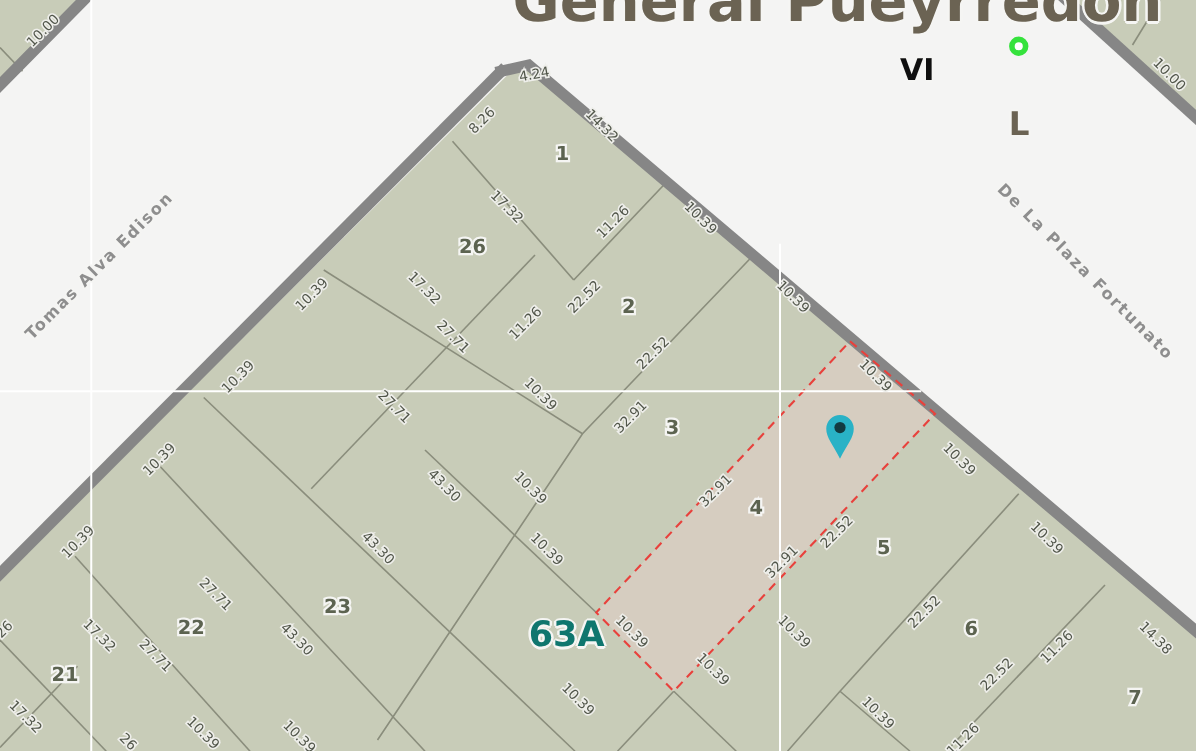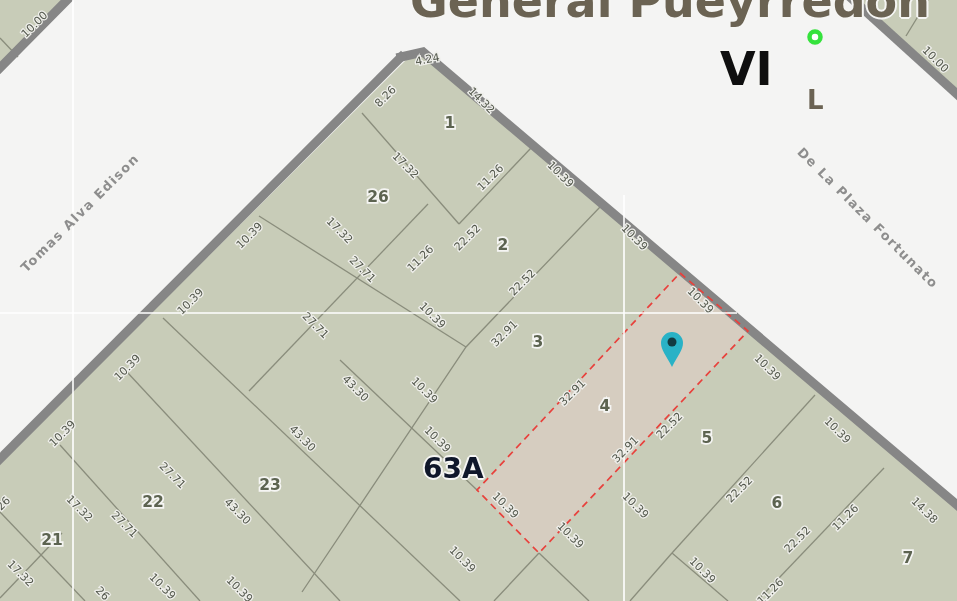--- a/index.html
+++ b/index.html
@@ -13,23 +13,23 @@
   .hl-border{fill:none;stroke:var(--hl-border,#e8413c);stroke-width:1.7;stroke-dasharray:7 5;}
   .grat{stroke:#ffffff;stroke-width:1.6;fill:none;}
   .dim{font-size:11px;fill:#51564a;stroke:#eeeeea;stroke-width:2.6px;paint-order:stroke;
        text-anchor:middle;font-weight:500;}
   .pnum{font-size:15.5px;font-weight:bold;fill:#5c6350;stroke:#f5f5f3;stroke-width:3.5px;
         paint-order:stroke;text-anchor:middle;}
   .halo{text-shadow:-2px 0 0 #f5f5f3,2px 0 0 #f5f5f3,0 -2px 0 #f5f5f3,0 2px 0 #f5f5f3,
         -1px -1px 0 #f5f5f3,1px 1px 0 #f5f5f3,-1px 1px 0 #f5f5f3,1px -1px 0 #f5f5f3;}
   .overlay{position:absolute;white-space:nowrap;}
   #title{left:410px;top:-26px;font-size:46px;font-weight:bold;color:var(--title-c,#6b6353);letter-spacing:0px;}
-  #roman{left:720px;top:42px;font-size:46px;font-weight:bold;color:#0f0f0f;}
+  #roman{left:720px;top:42px;font-size:24px;font-weight:bold;color:#0f0f0f;}
   #letter{left:807px;top:85px;font-size:26px;font-weight:bold;color:var(--title-c,#6b6353);}
-  #block63a{left:423px;top:452px;font-size:28px;font-weight:bold;color:#0f172a;}
+  #block63a{left:423px;top:491px;font-size:28px;font-weight:bold;color:#0f766e;}
   .street-name{font-size:13px;font-weight:bold;color:#8e8e8e;letter-spacing:1.5px;
                transform:translate(-50%,-50%);}
   #street-left{left:80px;top:213px;transform:translate(-50%,-50%) rotate(-45deg);}
   #street-right{left:868px;top:218px;transform:translate(-50%,-50%) rotate(45deg);}
 </style>
 </head>
 <body>
 
 <div id="stage" style="--street-bg: #f4f4f3; --block-fill: #c8ccb8; --hl-fill: #d6cdc0; --hl-border: #e8413c; --road: #868686; --pline: #8a8d7c; --m-teal: #29b2c6; --m-teal-dot: #123b41; --m-green: #35e23c; --title-c: #6b6353;">
 

